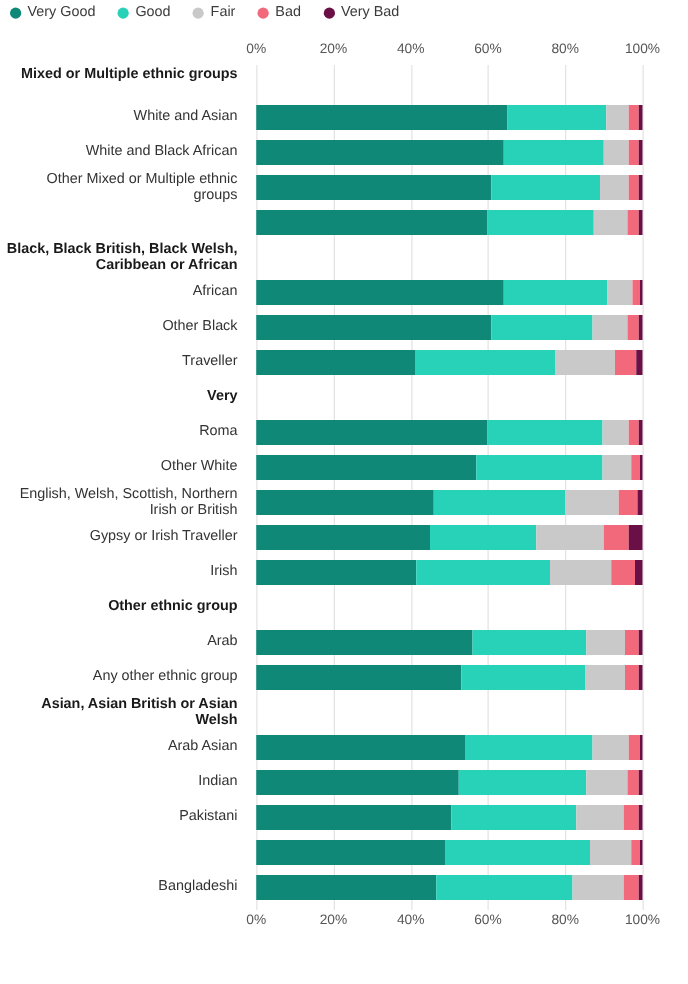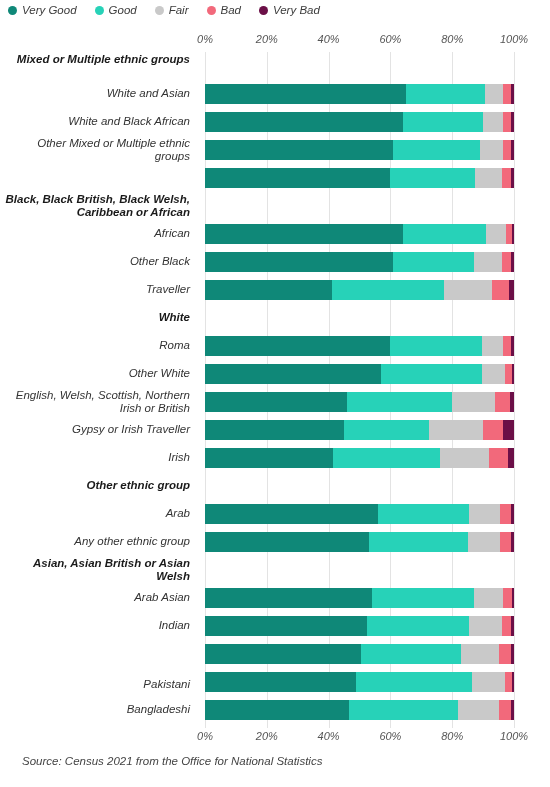--- a/index.html
+++ b/index.html
@@ -11,21 +11,20 @@
     height: 787px;
     background: #ffffff;
     font-family: "Liberation Sans", sans-serif;
     color: #222222;
     overflow: hidden;
   }
   .chart-wrap {
     position: relative;
     width: 550px;
     height: 787px;
-    font-style: italic;
   }
   
   .legend {
     position: absolute;
     left: 8px;
     top: 0px;
     height: 20px;
     display: flex;
     align-items: center;
     gap: 18px;
@@ -170,33 +169,33 @@
 
   <div class="labels">
       <div class="lbl group" style="top: 1px;">Mixed or Multiple ethnic groups</div>
       <div class="lbl" style="top: 35px;">White and Asian</div>
       <div class="lbl" style="top: 63px;">White and Black African</div>
       <div class="lbl" style="top: 85px;">Other Mixed or Multiple ethnic groups</div>
       <div class="lbl group" style="top: 141px;">Black, Black British, Black Welsh, Caribbean or African</div>
       <div class="lbl" style="top: 175px;">African</div>
       <div class="lbl" style="top: 203px;">Other Black</div>
       <div class="lbl" style="top: 231px;">Traveller</div>
-      <div class="lbl group" style="top: 259px;">White</div>
+      <div class="lbl group" style="top: 259px;">Very</div>
       <div class="lbl" style="top: 287px;">Roma</div>
       <div class="lbl" style="top: 315px;">Other White</div>
       <div class="lbl" style="top: 337px;">English, Welsh, Scottish, Northern Irish or British</div>
       <div class="lbl" style="top: 371px;">Gypsy or Irish Traveller</div>
       <div class="lbl" style="top: 399px;">Irish</div>
       <div class="lbl group" style="top: 427px;">Other ethnic group</div>
       <div class="lbl" style="top: 455px;">Arab</div>
       <div class="lbl" style="top: 483px;">Any other ethnic group</div>
       <div class="lbl group" style="top: 505px;">Asian, Asian British or Asian Welsh</div>
       <div class="lbl" style="top: 539px;">Arab Asian</div>
       <div class="lbl" style="top: 567px;">Indian</div>
-      <div class="lbl" style="top: 626px;">Pakistani</div>
+      <div class="lbl" style="top: 595px;">Pakistani</div>
       <div class="lbl" style="top: 651px;">Bangladeshi</div>
     </div>
 
   <div class="plot">
     <div class="grid">
         <div class="gridline" style="left: calc(0% + 0px);"></div>
         <div class="gridline" style="left: calc(20% + 0px);"></div>
         <div class="gridline" style="left: calc(40% + 0px);"></div>
         <div class="gridline" style="left: calc(60% + 0px);"></div>
         <div class="gridline" style="left: calc(80% + 0px);"></div>
@@ -370,15 +369,14 @@
             <div class="seg" style="width: 46.5%; background: rgb(15, 136, 120);"></div>
             <div class="seg" style="width: 35.5%; background: rgb(39, 210, 184);"></div>
             <div class="seg" style="width: 13%; background: rgb(201, 201, 201);"></div>
             <div class="seg" style="width: 4%; background: rgb(242, 105, 123);"></div>
             <div class="seg" style="width: 1%; background: rgb(107, 15, 71);"></div>
           </div>
         </div>
       </div>
   </div>
 
-  <div class="source">Source: Census 2021 from the Office for National Statistics</div>
 
 </div>
 
 </body></html>

